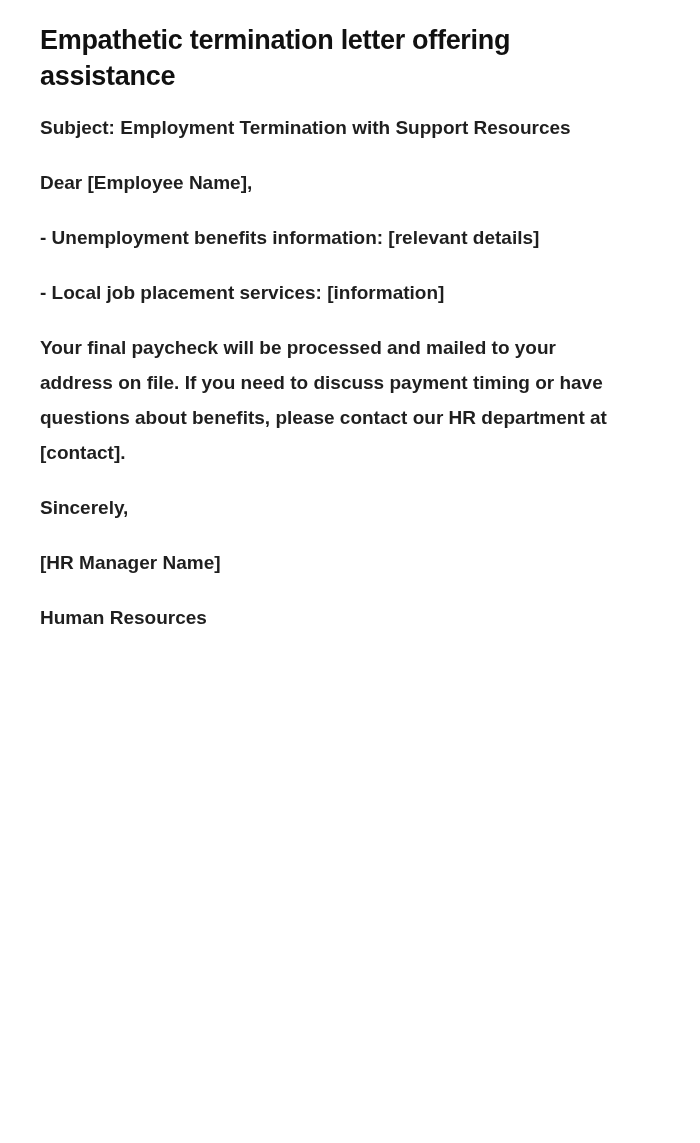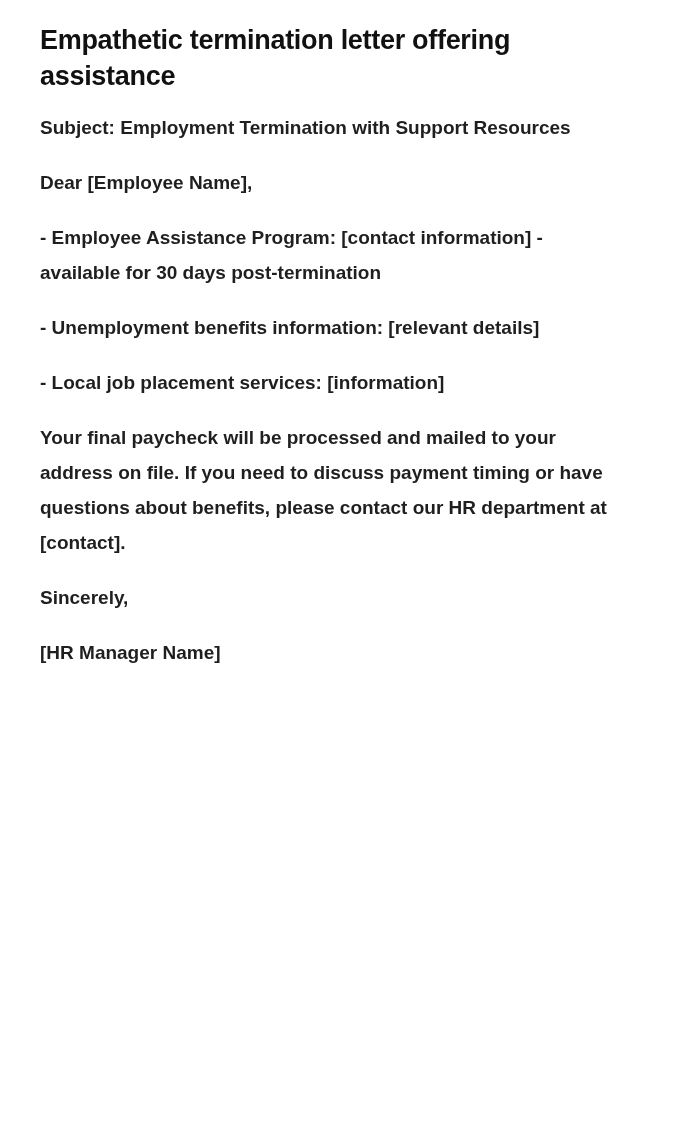--- a/index.html
+++ b/index.html
@@ -41,20 +41,20 @@
 </style>
 </head>
 <body>
 
 <div class="page">
   <h1 class="letter-title">Empathetic termination letter offering assistance</h1>
 
   <div class="letter-body">
     <p>Subject: Employment Termination with Support Resources</p>
     <p>Dear [Employee Name],</p>
-    <p>- Employee Assistance Program: [contact information] - available for 30 days post-termination</p>
     <p>- Unemployment benefits information: [relevant details]</p>
     <p>- Local job placement services: [information]</p>
     <p>Your final paycheck will be processed and mailed to your address on file. If you need to discuss payment timing or have questions about benefits, please contact our HR department at [contact].</p>
     <p>Sincerely,</p>
     <p>[HR Manager Name]</p>
+    <p>Human Resources</p>
   </div>
 </div>
 
 </body></html>

